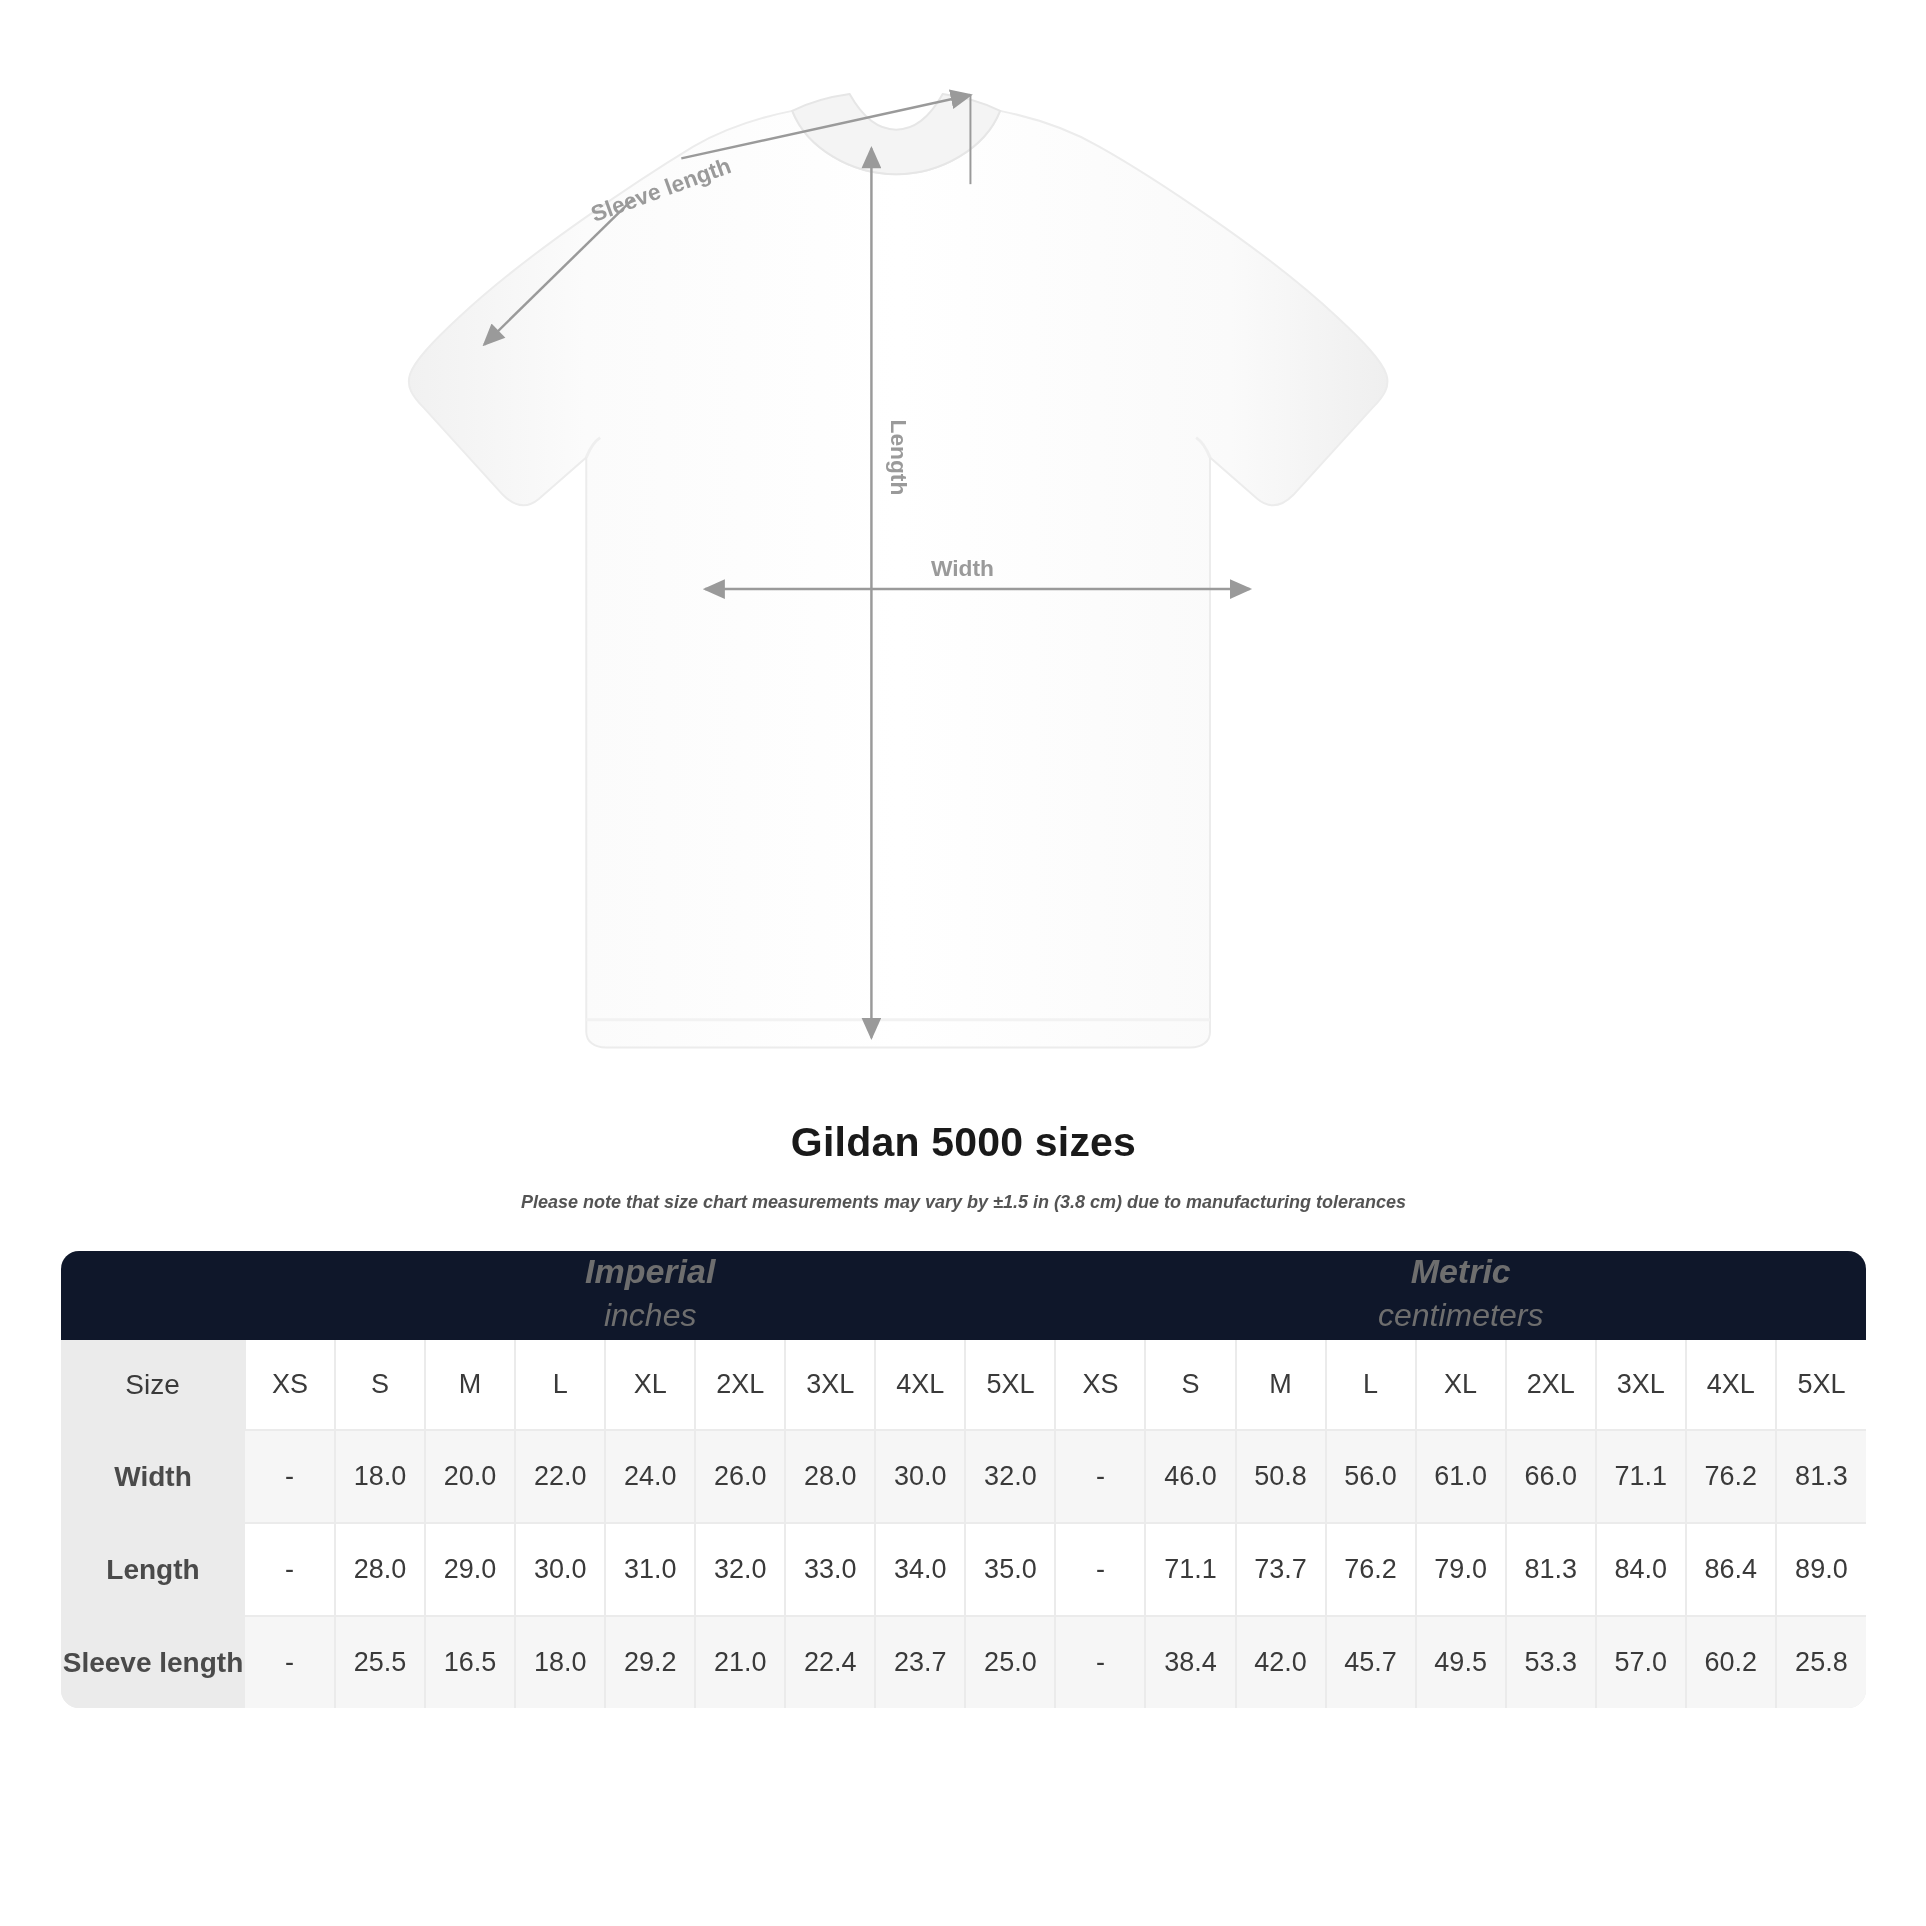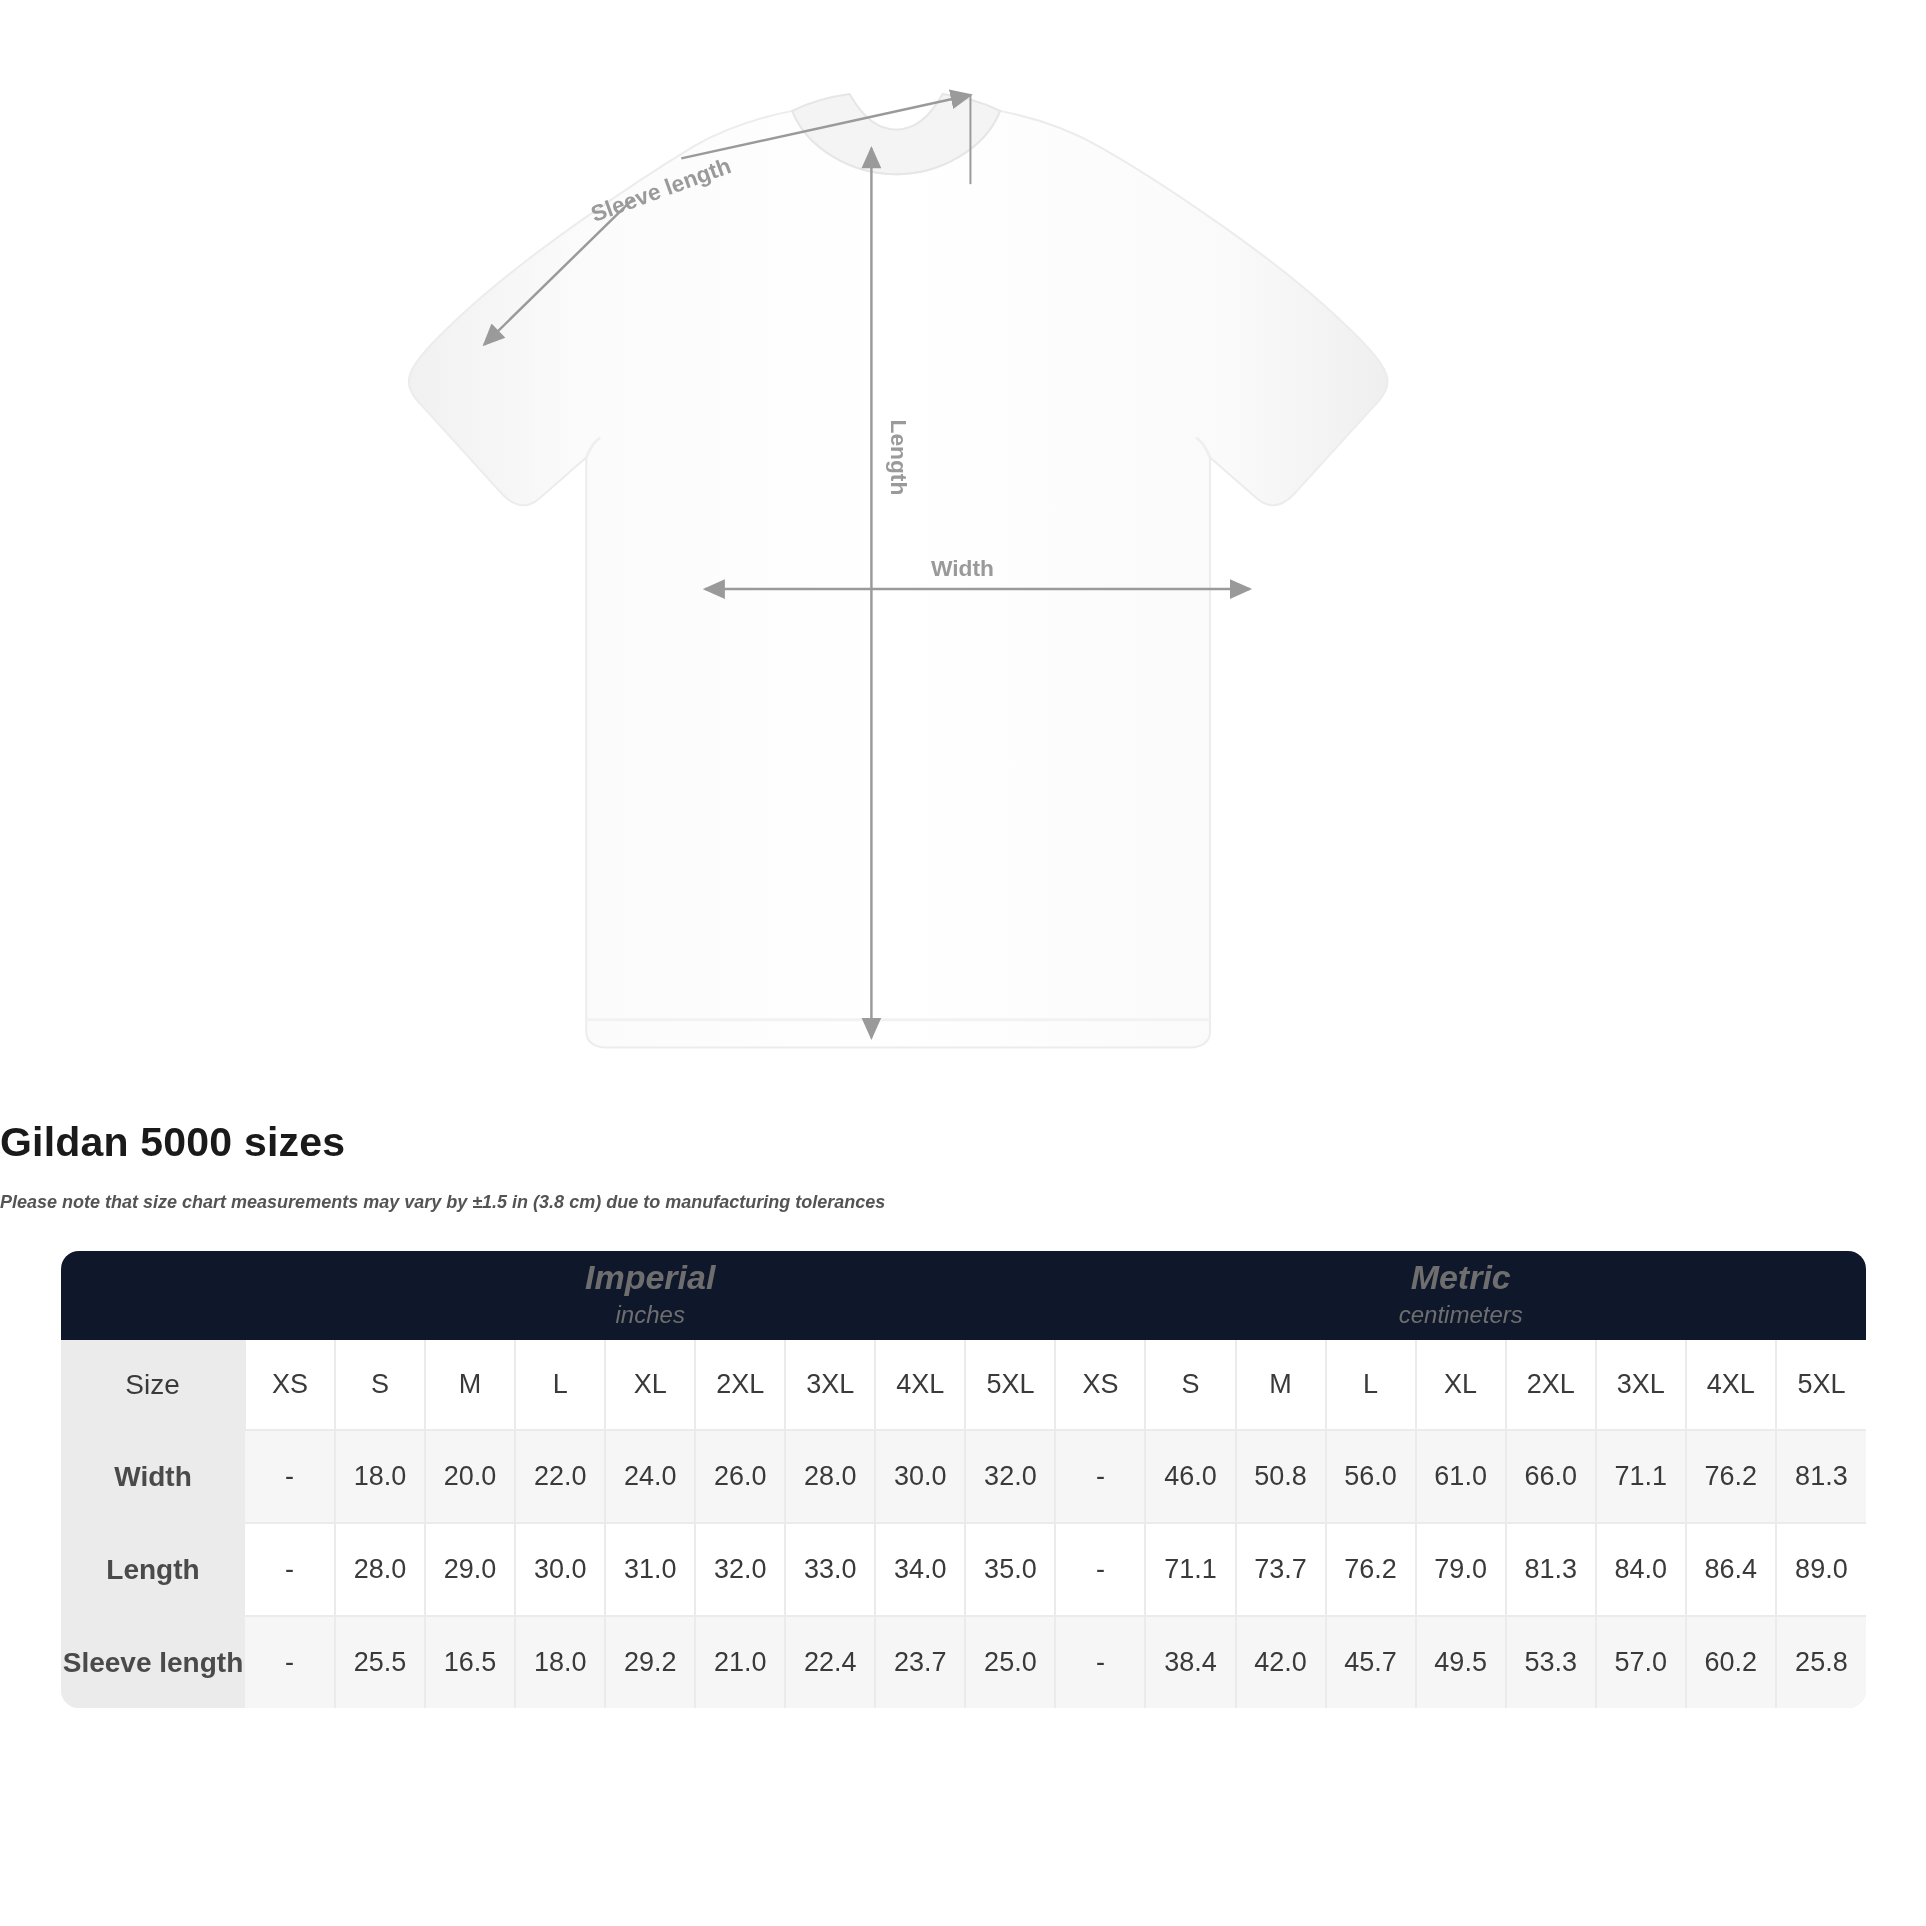--- a/index.html
+++ b/index.html
@@ -26,21 +26,21 @@
     position: relative;
     width: 1927px;
     height: 1099px;
   }
   .illustration svg {
     display: block;
   }
 
   
   .title-block {
-    text-align: left;
+    text-align: center;
     margin-top: 20px;
   }
   .chart-title {
     font-size: 41px;
     font-weight: bold;
     color: #1a1a1a;
     letter-spacing: 0.2px;
   }
   .chart-note {
     font-size: 18px;
@@ -78,21 +78,21 @@
     border: none;
   }
   .unit-name {
     font-size: 34px;
     font-style: italic;
     font-weight: bold;
     color: #6e6e6e;
     line-height: 1.15;
   }
   .unit-sub {
-    font-size: 24px;
+    font-size: 32px;
     font-style: italic;
     color: #6e6e6e;
     line-height: 1.5;
   }
 
   
   .size-head td {
     background: #ffffff;
     font-weight: bold;
     color: #4a4a4a;

